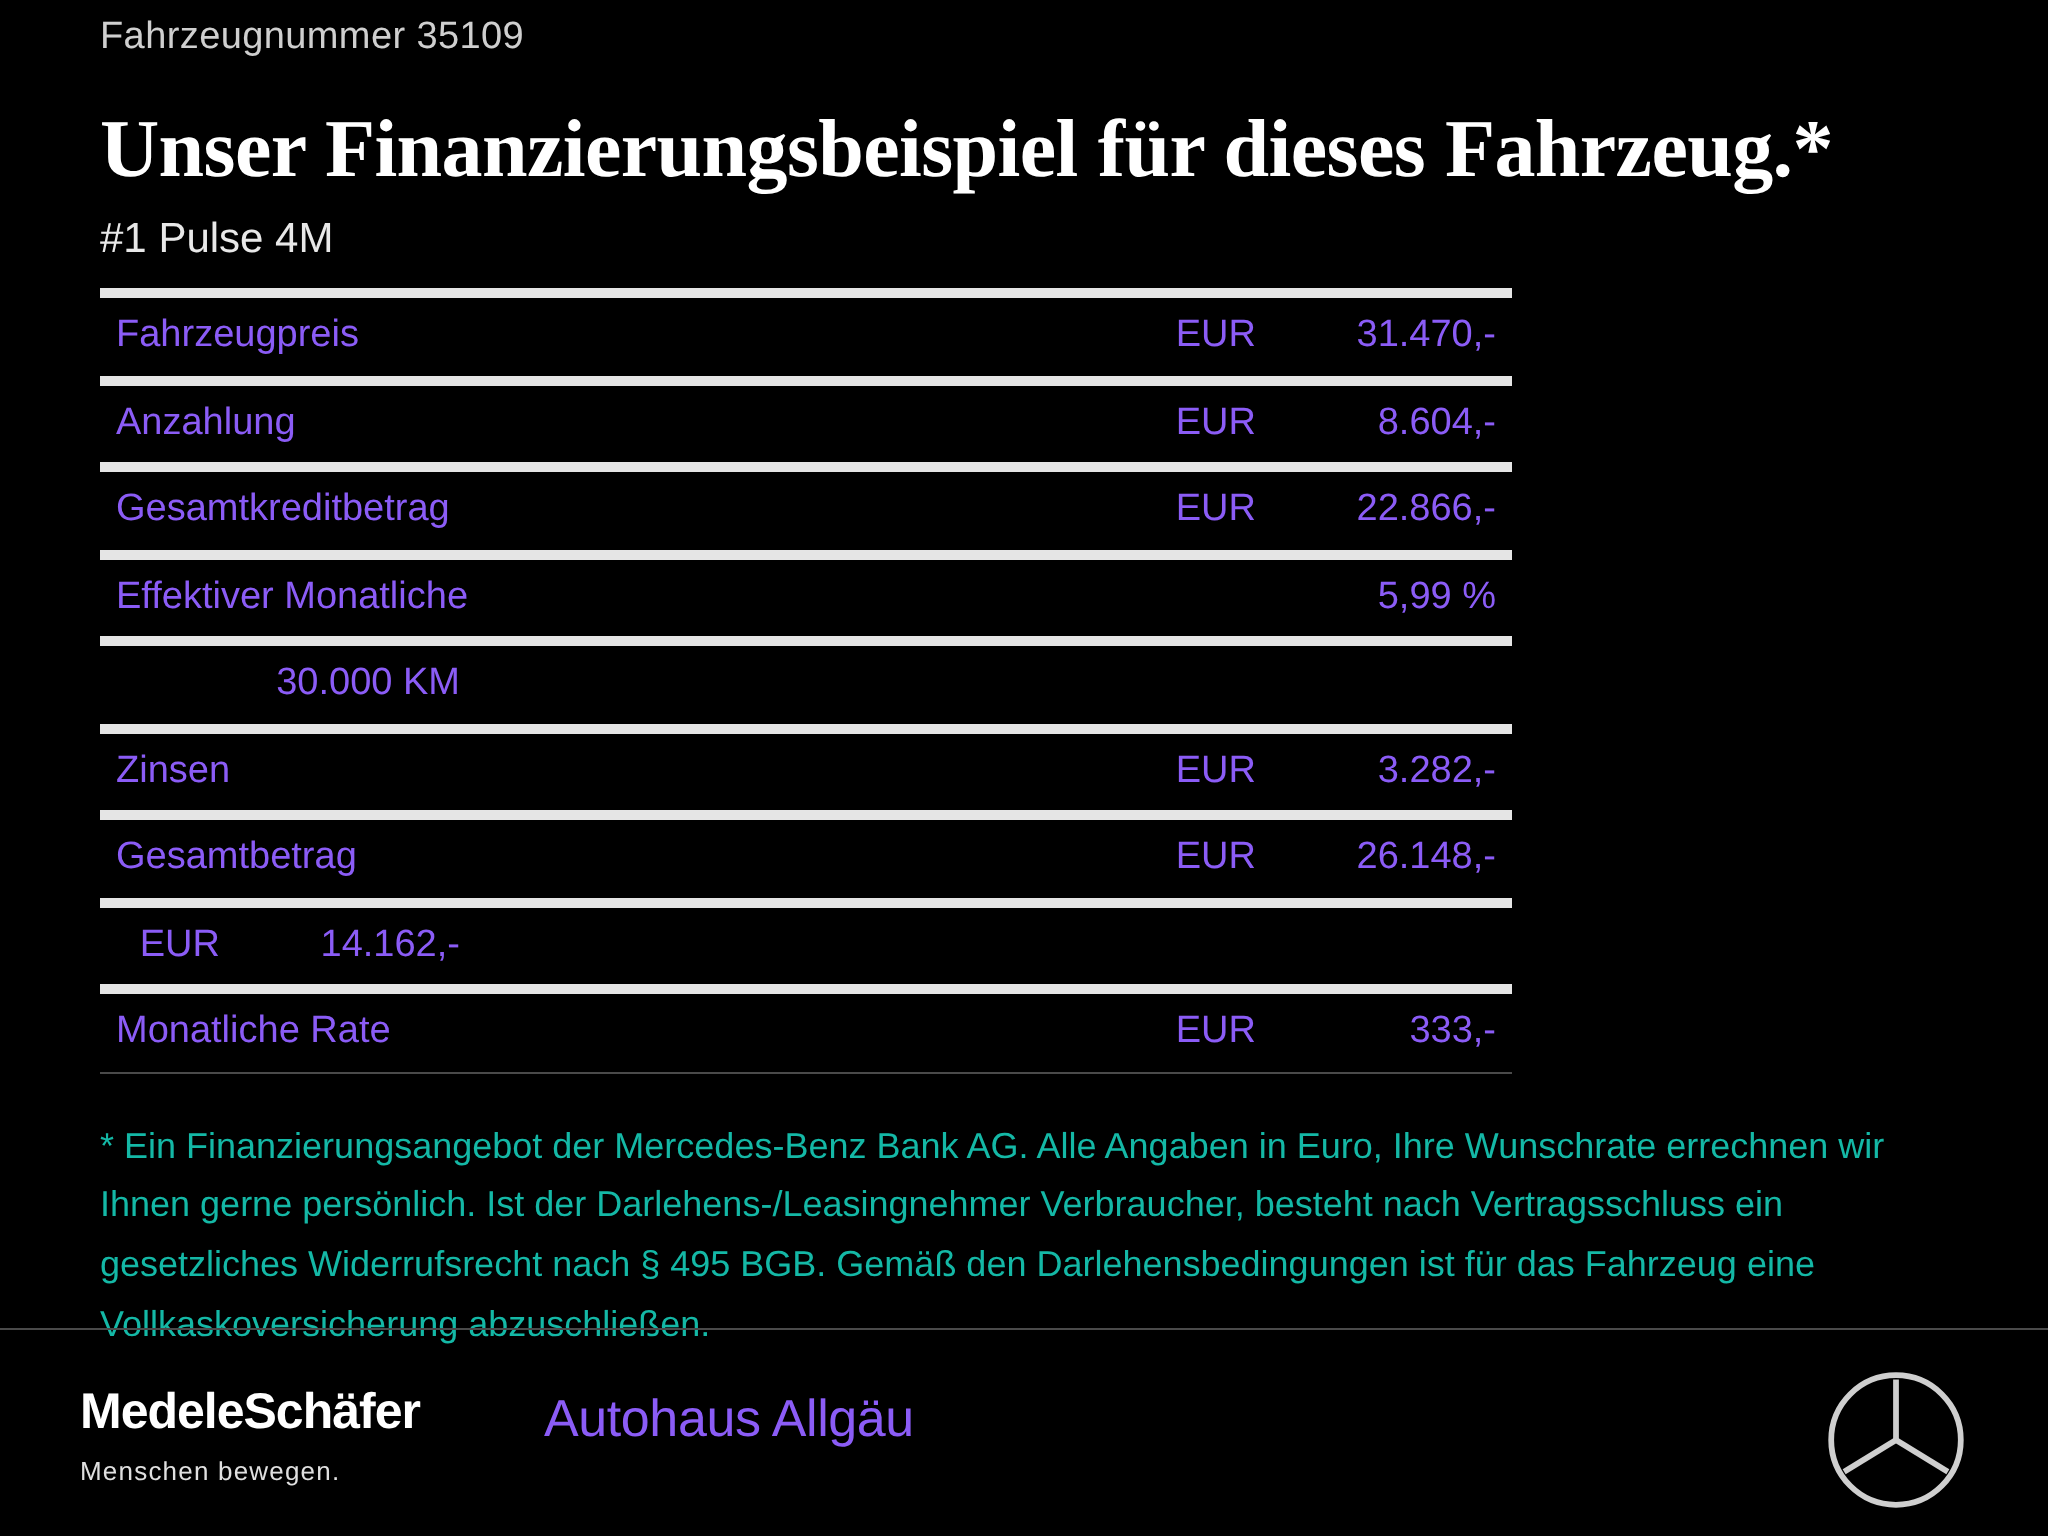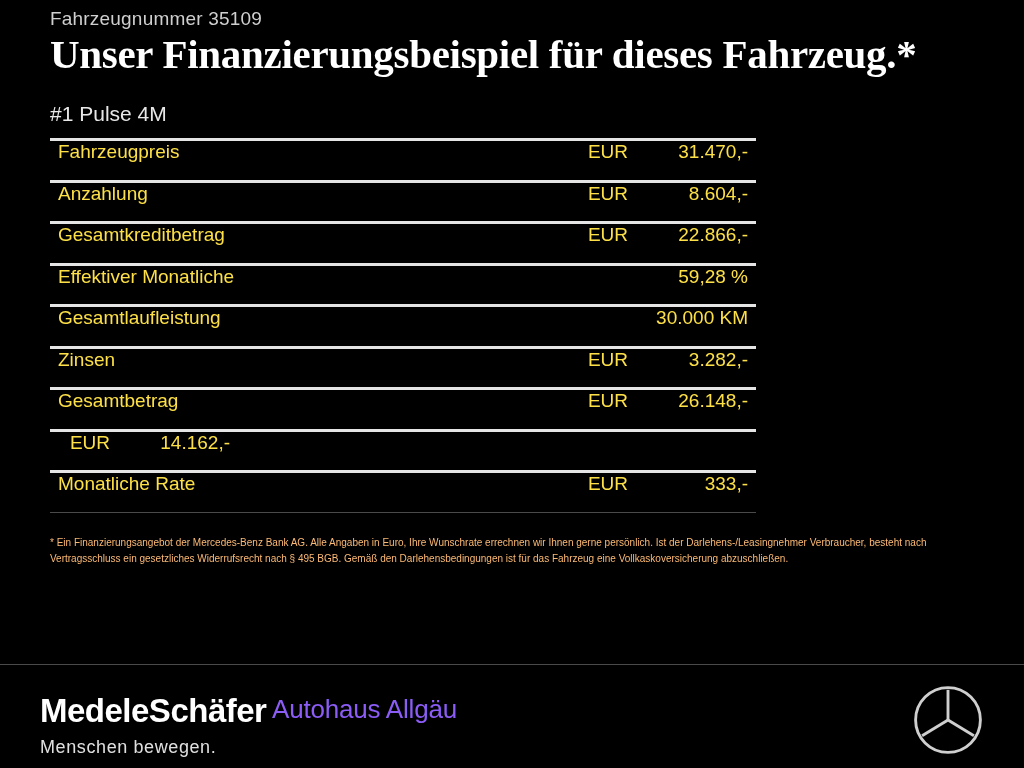--- a/index.html
+++ b/index.html
@@ -27,40 +27,41 @@
     color: #cfcfcf;
     letter-spacing: 0.2px;
     padding-top: 8px;
     font-weight: 400;
   }
   .headline {
     font-family: "Liberation Serif", serif;
     font-size: 41px;
     font-weight: 700;
     letter-spacing: -0.3px;
-    margin-top: 0;
+    margin-top: 20px;
     color: #ffffff;
     white-space: nowrap;
   }
   .model {
     font-size: 21px;
     color: #e8e8e8;
-    margin-top: 24px;
+    margin-top: 10px;
     font-weight: 400;
   }
   .table {
     margin-top: 12px;
     width: 706px;
   }
   .row {
     display: flex;
+    align-items: center;
     height: 38.5px;
-    border-top: 3px solid #e5e5e5;
+    border-top: 5px solid #e5e5e5;
     font-size: 19px;
-    color: #fde047;
+    color: #8b5cf6;
     font-weight: 400;
   }
   .row:last-child {
     border-bottom: 1px solid #4a4a4a;
   }
   .row.total {
     font-weight: 400;
   }
   .row .label {
     flex: 1 1 auto;
@@ -74,23 +75,23 @@
   }
   .row .val {
     width: 120px;
     text-align: right;
     padding-right: 8px;
     white-space: nowrap;
   }
   .footnote {
     margin-top: 22px;
     width: 930px;
-    font-size: 10px;
+    font-size: 18px;
     line-height: 1.65;
-    color: #fdba74;
+    color: #14b8a6;
     font-weight: 400;
   }
   .footer-divider {
     position: absolute;
     left: 0;
     right: 0;
     top: 664px;
     height: 1px;
     background: #4a4a4a;
   }
@@ -100,28 +101,28 @@
     right: 40px;
     top: 678px;
     height: 80px;
   }
   .brand1 {
     position: absolute;
     left: 0;
     top: 14px;
   }
   .brand1 .name {
-    font-size: 33px;
+    font-size: 25px;
     font-weight: 700;
     letter-spacing: -0.5px;
     color: #ffffff;
     white-space: nowrap;
   }
   .brand1 .claim {
-    font-size: 18px;
+    font-size: 13px;
     color: #e0e0e0;
     margin-top: 7px;
     letter-spacing: 0.6px;
     white-space: nowrap;
   }
   .brand2 {
     position: absolute;
     left: 232px;
     top: 16px;
     font-size: 26px;
@@ -159,24 +160,23 @@
         <div class="val">8.604,-</div>
       </div>
       <div class="row">
         <div class="label">Gesamtkreditbetrag</div>
         <div class="cur">EUR</div>
         <div class="val">22.866,-</div>
       </div>
       <div class="row">
         <div class="label">Effektiver Monatliche</div>
         <div class="cur"></div>
-        <div class="val">59,28 %</div>
-      </div>
-      <div class="row">
-        <div class="label">Gesamtlaufleistung</div>
+        <div class="val">5,99 %</div>
+      </div>
+      <div class="row">
         <div class="cur"></div>
         <div class="val">30.000 KM</div>
       </div>
       <div class="row">
         <div class="label">Zinsen</div>
         <div class="cur">EUR</div>
         <div class="val">3.282,-</div>
       </div>
       <div class="row">
         <div class="label">Gesamtbetrag</div>

